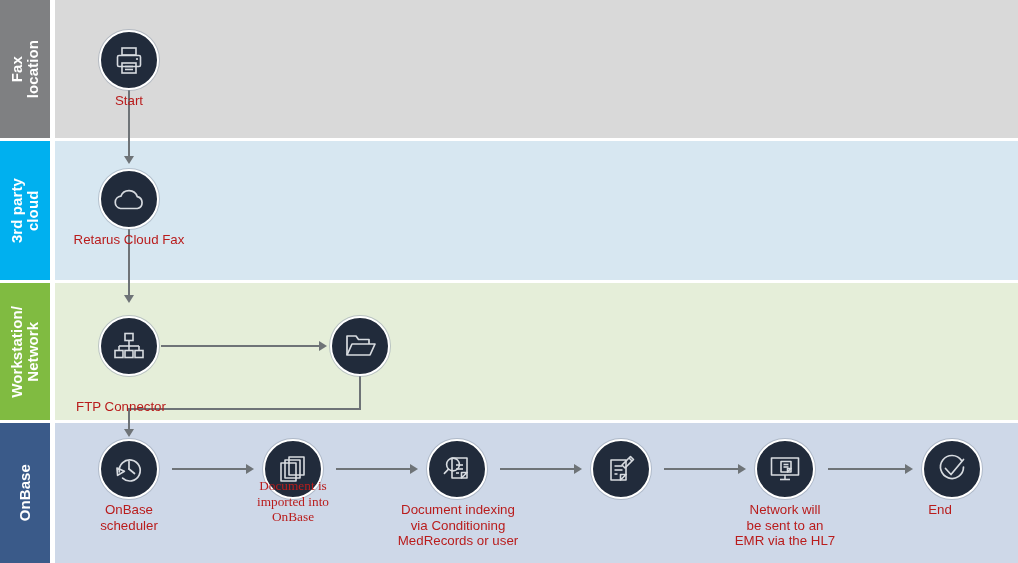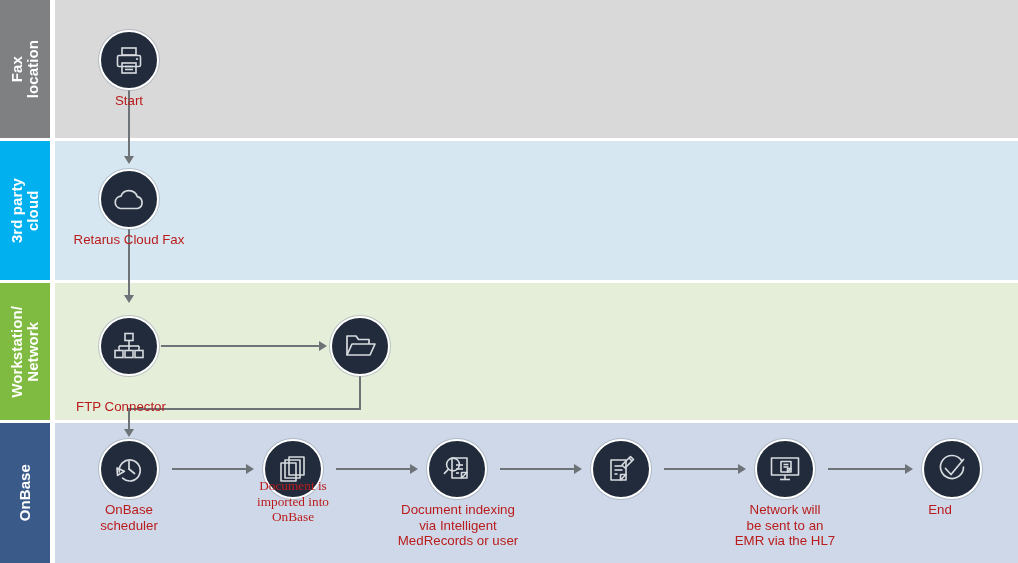--- a/index.html
+++ b/index.html
@@ -252,21 +252,21 @@
         <path d="M26 19.5 L20.5 25 L20.5 19.5 Z" fill="none"></path>
         <line x1="15" y1="12" x2="22" y2="12"></line>
         <line x1="15" y1="16" x2="22" y2="16"></line>
         <line x1="15" y1="20" x2="18" y2="20"></line>
         <circle cx="12" cy="11.5" r="6.4"></circle>
         <line x1="7.3" y1="16.4" x2="3.4" y2="20.4" stroke-linecap="round"></line>
       </svg>
     </span>
   </div>
   <div class="node-label" style="left:372px;top:502px;width:172px;">Document indexing
-via Intelligent
+via Conditioning
 MedRecords or user</div>
 
   <div class="node" style="left:591px;top:439px;">
     <span>
       <svg width="32" height="32" viewBox="0 0 32 32" fill="none" stroke="#d7dbe0" stroke-width="1.6" stroke-linejoin="round">
         <path d="M6 7 L21 7 L21 27 L6 27 Z"></path>
         <path d="M21 21.5 L15.5 27 L15.5 21.5 Z" fill="none"></path>
         <line x1="9.5" y1="13" x2="17.5" y2="13"></line>
         <line x1="9.5" y1="17" x2="17.5" y2="17"></line>
         <line x1="9.5" y1="21" x2="12.5" y2="21"></line>

